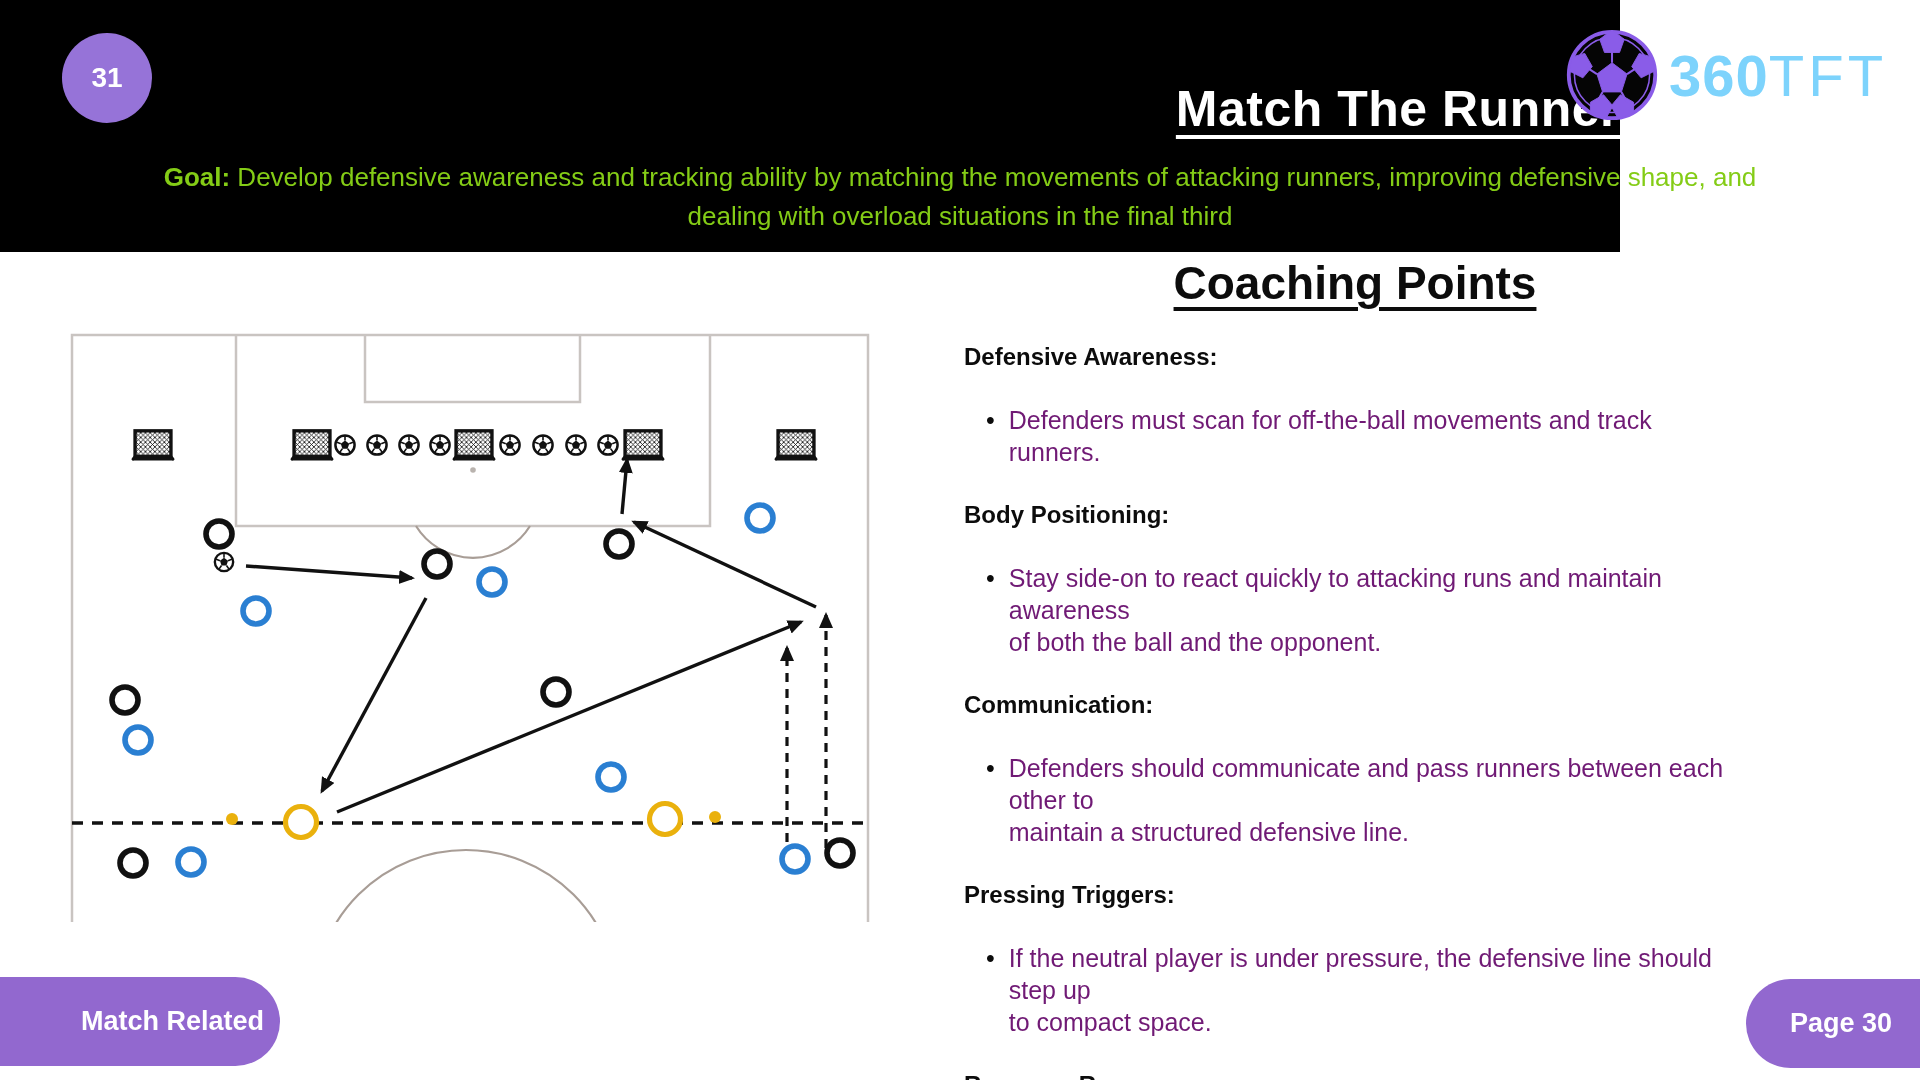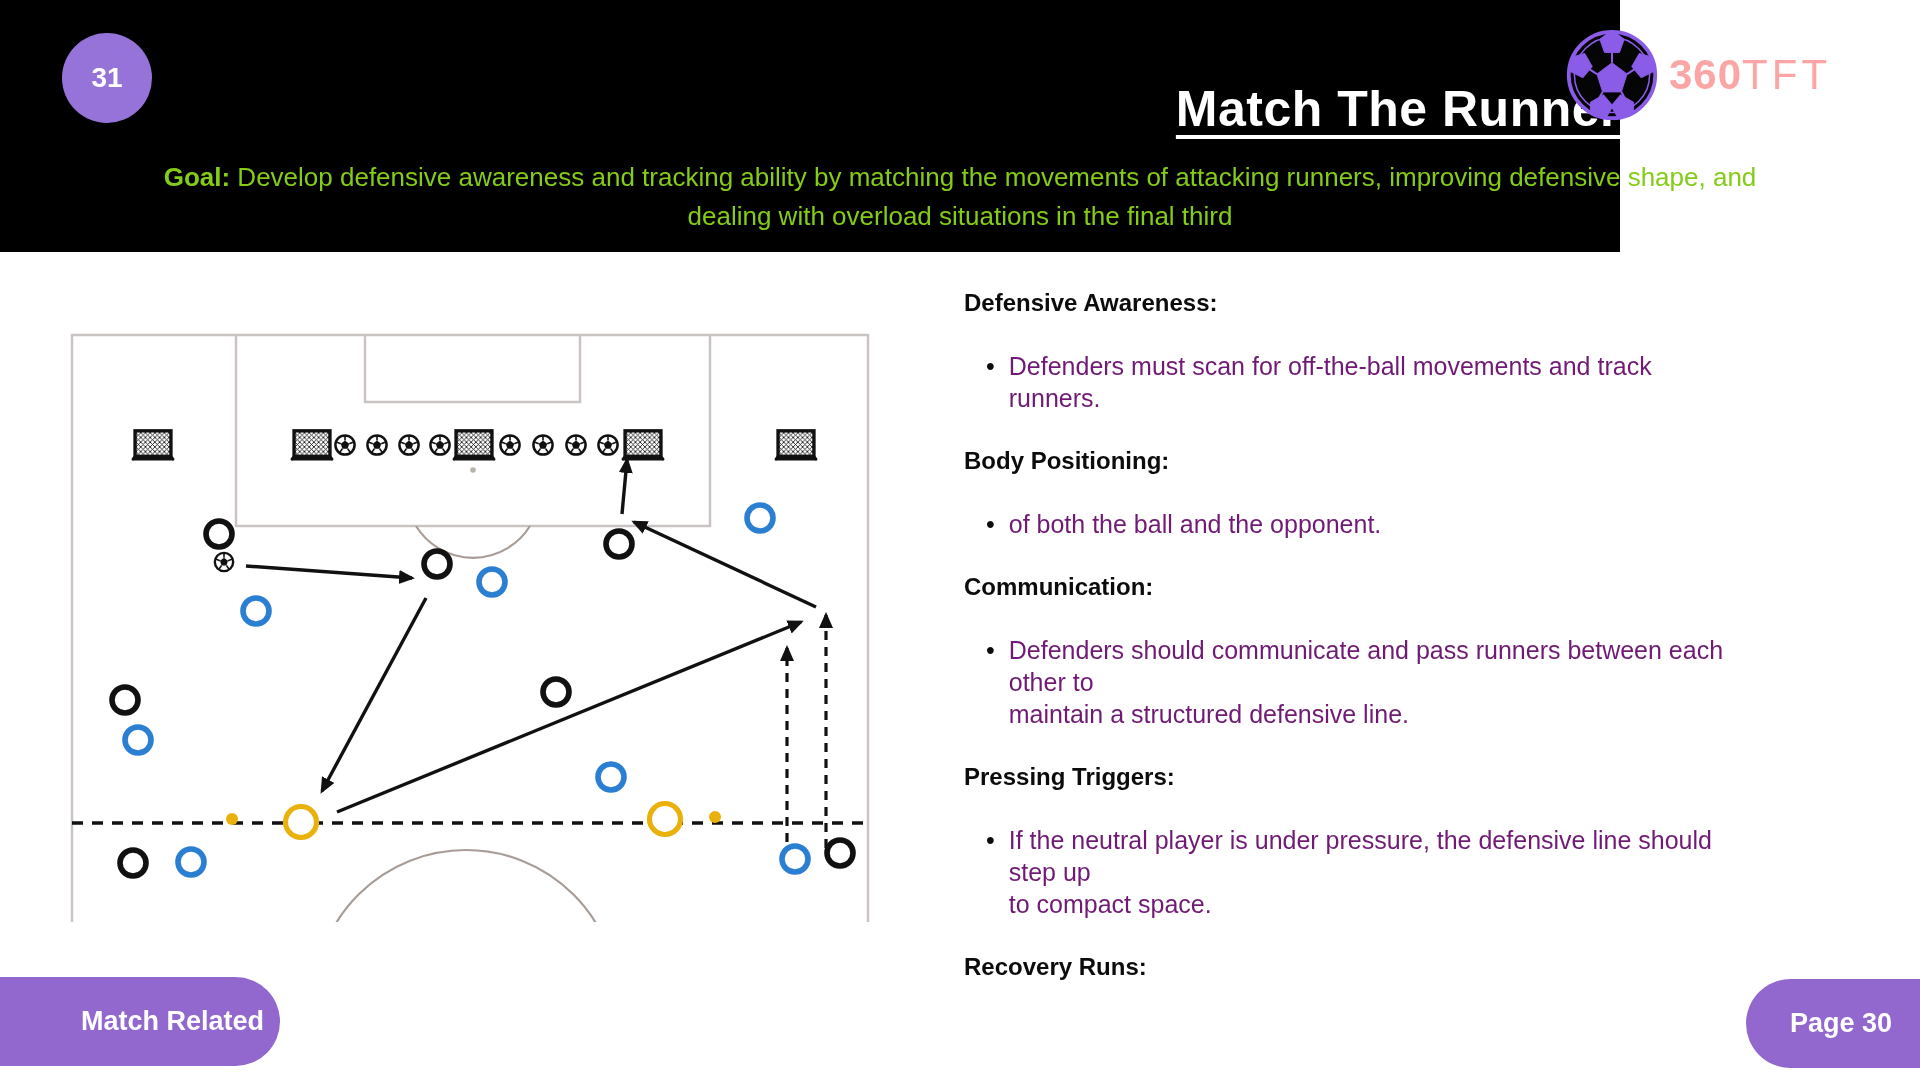--- a/index.html
+++ b/index.html
@@ -19,21 +19,21 @@
     font-size:50px;font-weight:bold;text-decoration:underline;
     text-decoration-thickness:4px;text-underline-offset:9px;letter-spacing:.5px;
   }
   .goal-text{
     position:absolute;left:110px;top:158px;width:1700px;text-align:center;color:#84cc16;
     font-size:26px;line-height:39px;font-weight:normal;
   }
   .goal-text b{font-weight:bold;}
   .logo{position:absolute;left:1565px;top:28px;display:flex;align-items:center;}
   .logo svg{width:94px;height:94px;}
-  .logo-text{color:#fca5a5;font-size:42px;margin-left:10px;letter-spacing:1px;}
+  .logo-text{color:#7dd3fc;font-size:58px;margin-left:10px;letter-spacing:1px;}
   .logo-text .b360{font-weight:bold;}
   .logo-text .tft{font-weight:normal;letter-spacing:4px;}
   
   .pitch{position:absolute;left:60px;top:330px;}
   
   .coach{position:absolute;left:960px;top:256px;width:790px;}
   .coach-title{
     text-align:center;font-size:46px;font-weight:bold;color:#0c0c0c;
     text-decoration:underline;text-decoration-thickness:4px;text-underline-offset:8px;
     margin:0;
@@ -177,32 +177,34 @@
       <circle cx="131" cy="532" r="13" fill="#fff" stroke="#2a7fd2" stroke-width="5.6"></circle>
       <circle cx="735" cy="529" r="13" fill="#fff" stroke="#2a7fd2" stroke-width="5.6"></circle>
       <circle cx="241" cy="492" r="15.5" fill="#fff" stroke="#eab10d" stroke-width="5.2"></circle>
       <circle cx="605" cy="489" r="15.5" fill="#fff" stroke="#eab10d" stroke-width="5.2"></circle>
       <circle cx="172" cy="489" r="6" fill="#eab10d" stroke="none"></circle>
       <circle cx="655" cy="487" r="6" fill="#eab10d" stroke="none"></circle>
     </g>
 </svg>
 
 <div class="coach">
+  <h2 class="coach-title">Coaching Points</h2>
   <div id="coach-sections">
       <div class="cp-head">Defensive Awareness:</div>
       <div class="cp-bullet">
         <span class="cp-dot">•</span>
         <div class="cp-lines">
           <div>Defenders must scan for off-the-ball movements and track runners.</div>
         </div>
       </div>
       <div class="cp-head">Body Positioning:</div>
       <div class="cp-bullet">
         <span class="cp-dot">•</span>
         <div class="cp-lines">
+          <div>Stay side-on to react quickly to attacking runs and maintain awareness</div>
           <div>of both the ball and the opponent.</div>
         </div>
       </div>
       <div class="cp-head">Communication:</div>
       <div class="cp-bullet">
         <span class="cp-dot">•</span>
         <div class="cp-lines">
           <div>Defenders should communicate and pass runners between each other to</div>
           <div>maintain a structured defensive line.</div>
         </div>

